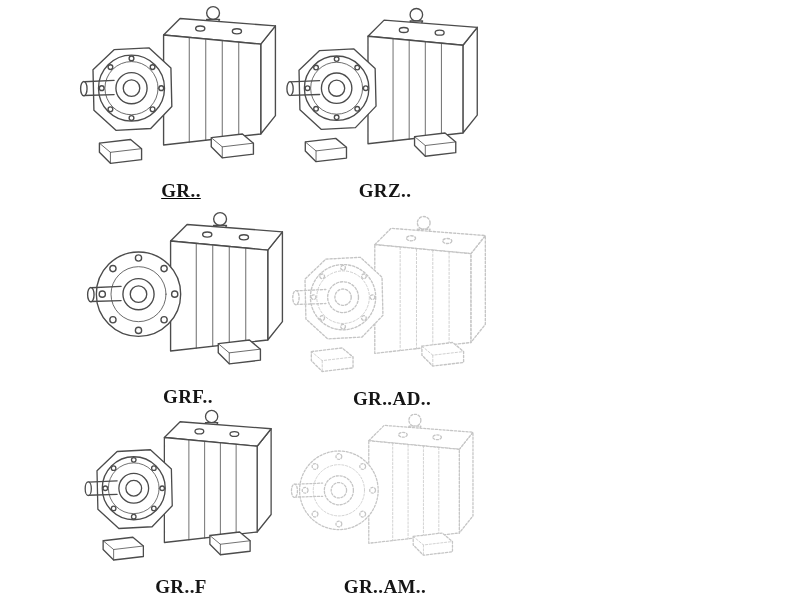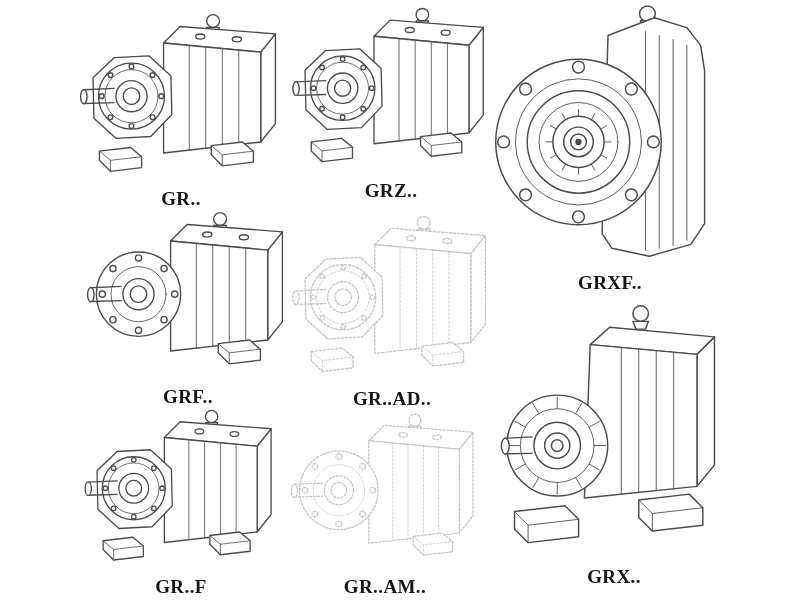--- a/index.html
+++ b/index.html
@@ -149,40 +149,34 @@
 
         <path d="M10,142.5 L38,141 M10,158.5 L38,158" fill="none"></path>
         <ellipse cx="10.5" cy="150.5" rx="4" ry="8.2"></ellipse>
       </g>
     </symbol>
   </defs>
 </svg>
 
 <div class="canvas">
 
-  <figure class="cell" style="left:75px;top:10px;width:212px;height:200px;">
+  <figure class="cell" style="left:75px;top:2px;width:212px;height:200px;text-decoration:underline;">
     <svg class="art solid" style="width:212px;height:176px;" viewBox="0 0 230 192">
         <use href="#sym-helical"></use>
       </svg>
     <figcaption class="caption">GR..</figcaption>
   </figure>
 
-  <figure class="cell" style="left:288px;top:2px;width:206px;height:200px;">
+  <figure class="cell" style="left:282px;top:2px;width:206px;height:200px;">
     <svg class="art solid" style="width:206px;height:176px;" viewBox="0 0 230 192">
         <use href="#sym-helical"></use>
       </svg>
     <figcaption class="caption">GRZ..</figcaption>
   </figure>
 
-  <figure class="cell" style="left:486px;top:2px;width:248px;height:296px;">
-    <svg class="art solid" style="width:248px;height:268px;" viewBox="0 0 240 272">
-        <use href="#sym-grxf"></use>
-      </svg>
-    <figcaption class="caption">GRXF..</figcaption>
-  </figure>
 
   <figure class="cell" style="left:286px;top:212px;width:212px;height:200px;">
     <svg class="art ghost" style="width:212px;height:174px;" viewBox="0 0 230 192">
         <use href="#sym-helical"></use>
       </svg>
     <figcaption class="caption">GR..AD..</figcaption>
   </figure>
 
   <figure class="cell" style="left:82px;top:208px;width:212px;height:202px;">
     <svg class="art solid" style="width:212px;height:176px;" viewBox="0 0 230 192">
@@ -198,20 +192,14 @@
     <figcaption class="caption">GR..F</figcaption>
   </figure>
 
   <figure class="cell" style="left:282px;top:410px;width:206px;height:192px;">
     <svg class="art ghost" style="width:206px;height:164px;" viewBox="0 0 230 192">
         <use href="#sym-helical-flange"></use>
       </svg>
     <figcaption class="caption">GR..AM..</figcaption>
   </figure>
 
-  <figure class="cell" style="left:490px;top:300px;width:248px;height:296px;">
-    <svg class="art solid" style="width:248px;height:264px;" viewBox="0 0 245 272">
-        <use href="#sym-grx"></use>
-      </svg>
-    <figcaption class="caption">GRX..</figcaption>
-  </figure>
 
 </div>
 
 </body></html>

